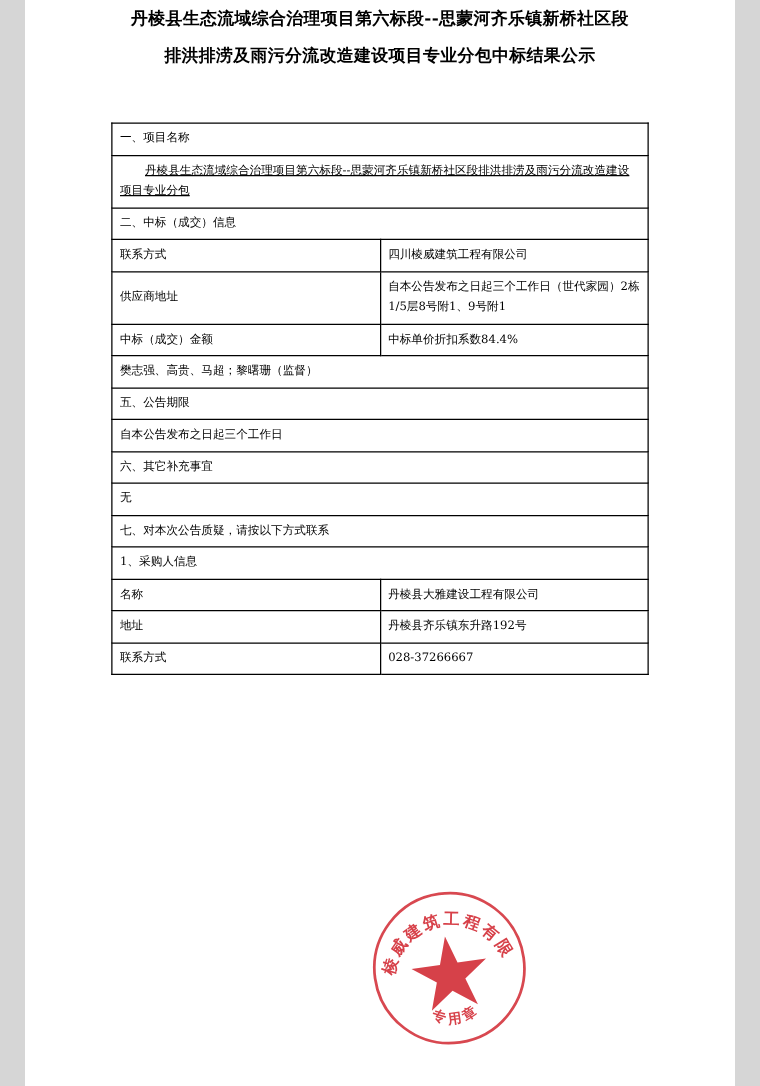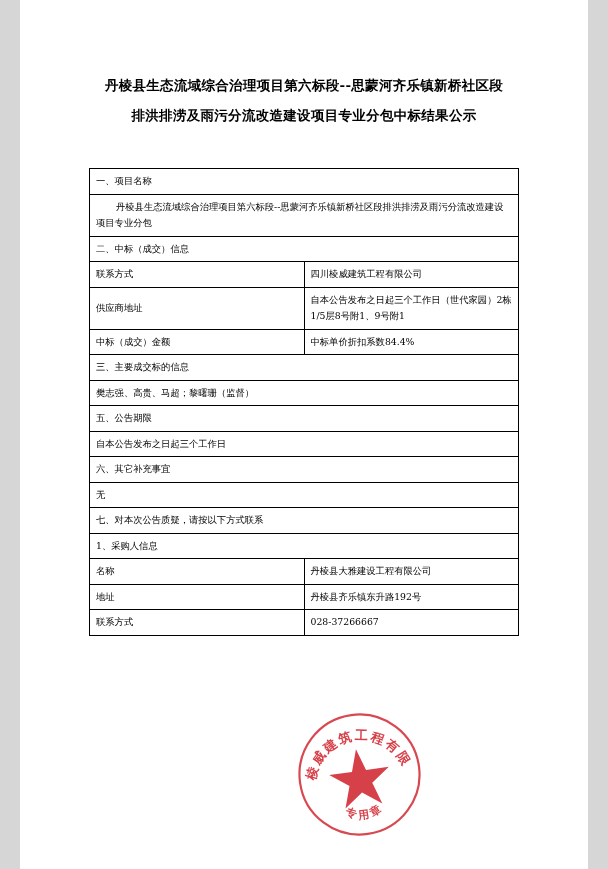--- a/index.html
+++ b/index.html
@@ -17,21 +17,20 @@
     position: relative;
     width: 568px;
     height: 869px;
     margin: 0 auto;
     background: #ffffff;
     box-sizing: border-box;
     padding: 0;
     overflow: hidden;
   }
   .title-block {
-    padding-top: 70px;
     text-align: center;
   }
   .title-line {
     font-size: 13.5px;
     font-weight: bold;
     letter-spacing: 0.3px;
     line-height: 30px;
     color: #000;
     font-family: "DejaVu Serif", "Liberation Serif", serif;
   }
@@ -62,20 +61,21 @@
   }
   td.value {
     padding-left: 8px;
   }
   td.body {
     padding-left: 10px;
     padding-right: 8px;
   }
   .indent {
     text-indent: 20px;
+    text-decoration: underline;
   }
   .multi {
     white-space: pre-line;
   }
   .stamp {
     position: absolute;
     left: 272px;
     top: 707px;
     width: 135px;
     height: 135px;
@@ -111,23 +111,20 @@
           <td class="label">联系方式</td>
           <td class="value">四川棱威建筑工程有限公司</td>
         </tr>
         <tr>
           <td class="label">供应商地址</td>
           <td class="value">自本公告发布之日起三个工作日（世代家园）2栋1/5层8号附1、9号附1</td>
         </tr>
         <tr>
           <td class="label">中标（成交）金额</td>
           <td class="value">中标单价折扣系数84.4%</td>
-        </tr>
-        <tr>
-          <td class="section" colspan="2">三、主要成交标的信息</td>
         </tr>
         <tr>
           <td class="body" colspan="2">樊志强、高贵、马超；黎曙珊（监督）</td>
         </tr>
         <tr>
           <td class="section" colspan="2">五、公告期限</td>
         </tr>
         <tr>
           <td class="body" colspan="2">自本公告发布之日起三个工作日</td>
         </tr>

